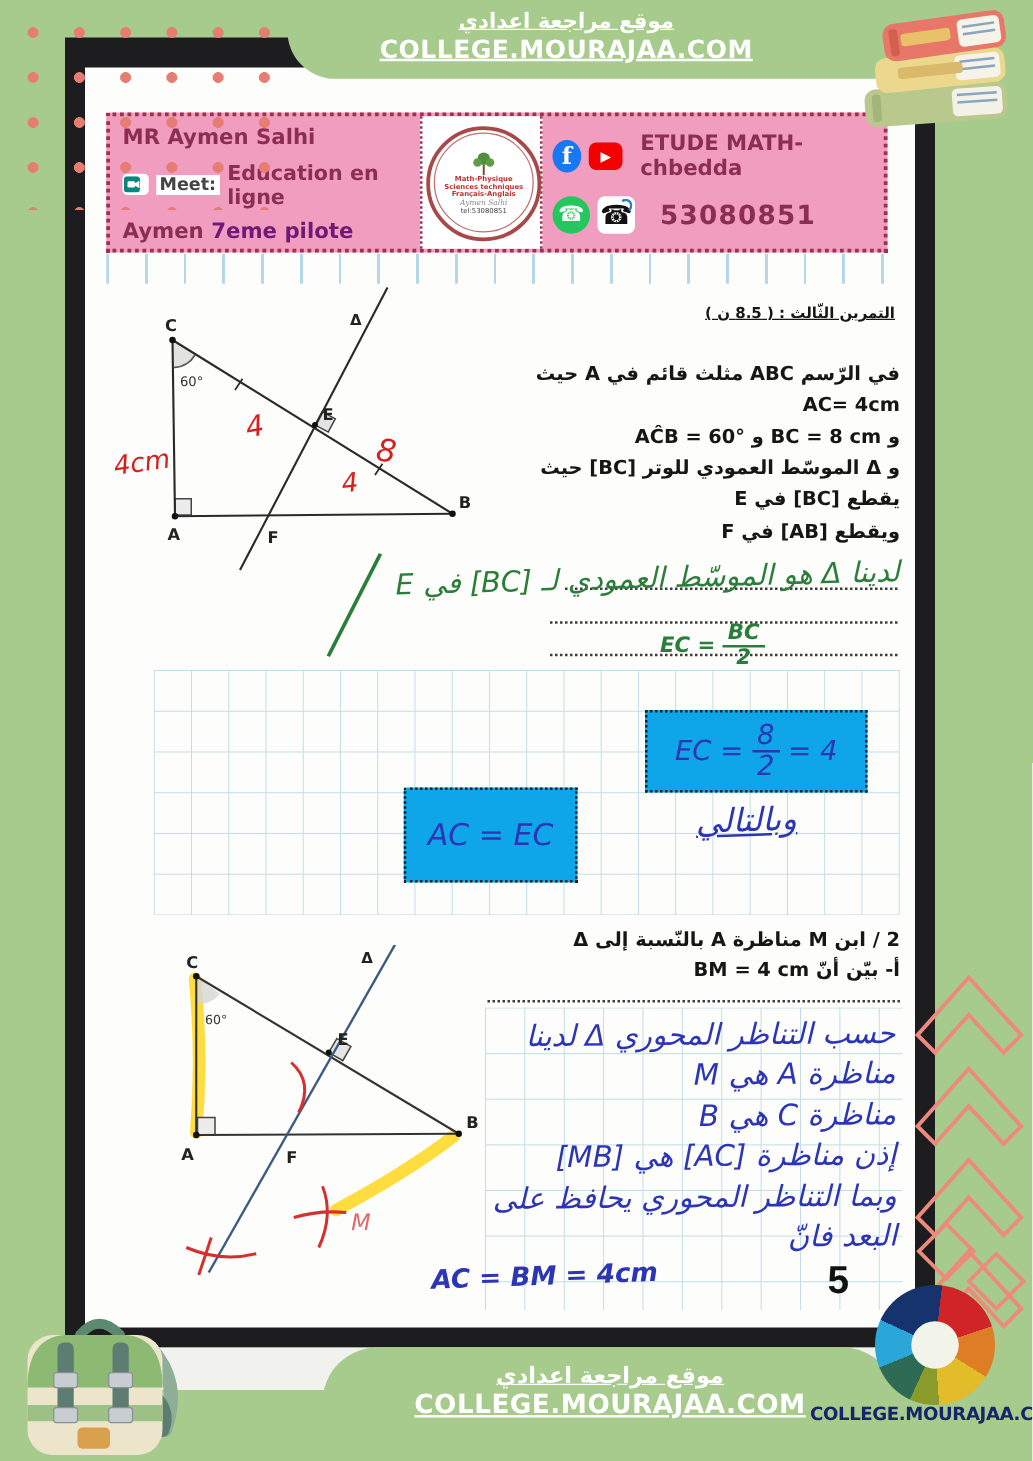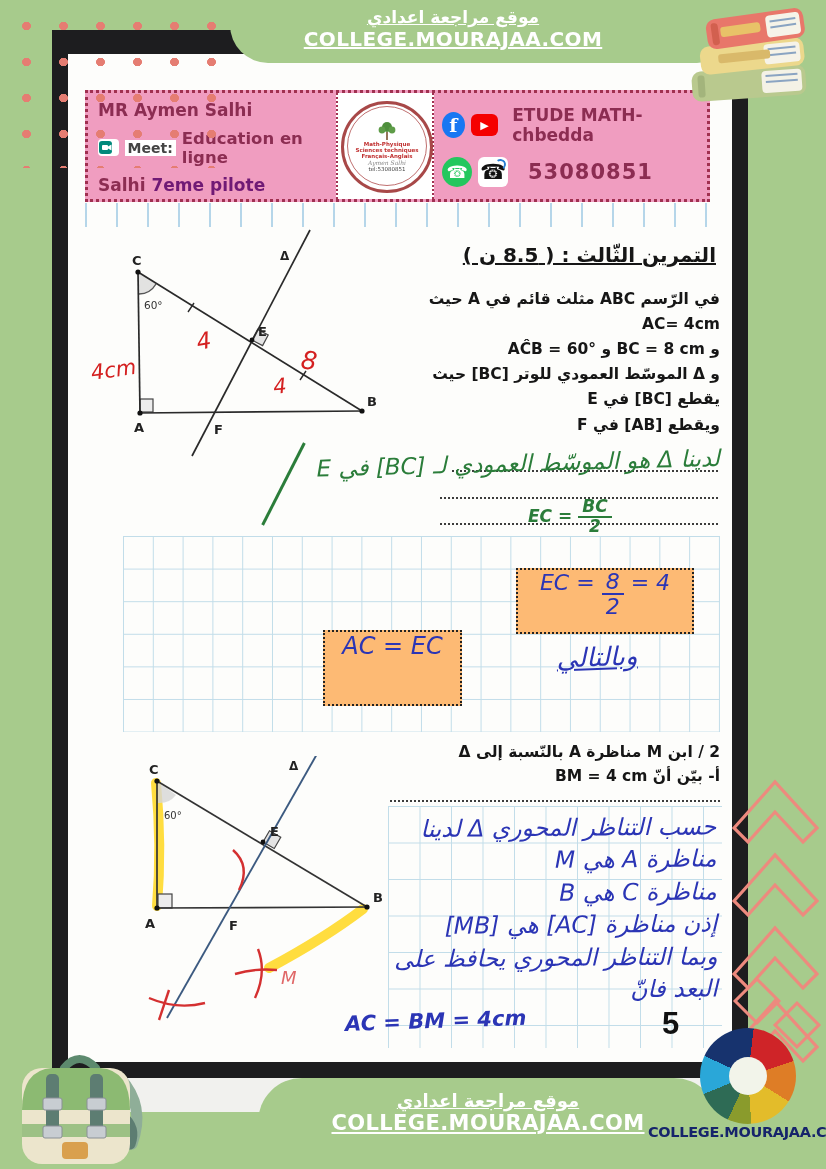--- a/index.html
+++ b/index.html
@@ -50,41 +50,41 @@
   .stamp .inner{width:80px;height:80px;border:1px solid #c07070;border-radius:50%;margin-top:2px;
       display:flex;flex-direction:column;align-items:center;justify-content:center;text-align:center}
   .stamp .t1{font-size:5.5px;color:#c03030;font-weight:bold}
   .stamp .sig{font-size:6px;color:#888;font-style:italic;font-family:"DejaVu Serif",serif}
   .stamp .tel{font-size:5.5px;color:#444}
 
   
   .ticks{left:85px;top:203px;width:628px;height:24px;z-index:3;opacity:.85;
     background:repeating-linear-gradient(90deg,#a9cfe6 0,#a9cfe6 2px,rgba(0,0,0,0) 2px,rgba(0,0,0,0) 31px)}
   .arabic{direction:rtl;text-align:right;color:#161616;z-index:3}
-  .ex-title{left:420px;top:243px;width:296px;font-size:20px;font-weight:bold;text-decoration:underline}
+  .ex-title{left:420px;top:243px;width:296px;font-size:12px;font-weight:bold;text-decoration:underline}
   .intro{left:388px;top:287px;width:332px;font-size:15.5px;font-weight:600;line-height:1.62}
   .q1{left:430px;top:437px;width:288px;font-size:15.5px;font-weight:600}
   .q2{left:398px;top:740px;width:322px;font-size:15.5px;font-weight:600;line-height:1.55}
   .dotline{height:0;border-bottom:2.6px dotted #3c3c3c;z-index:3}
 
   
   .grid{z-index:2;background-image:linear-gradient(#c2dde9 1px,rgba(0,0,0,0) 1px),
         linear-gradient(90deg,#c2dde9 1px,rgba(0,0,0,0) 1px)}
   .grid1{left:123px;top:536px;width:597px;height:196px;background-size:29.8px 32.6px}
   .grid2{left:388px;top:806px;width:334px;height:242px;background-size:31.5px 36.5px}
 
   
   .hw-green{color:#2b7d3a;font-style:italic;z-index:5}
   .hw-blue{color:#2b35b5;font-style:italic;z-index:5}
   .sol1-line{left:182px;top:452px;width:538px;font-size:23px;direction:rtl;text-align:right;transform:rotate(-1.5deg)}
   .sol1-eq{left:528px;top:498px;width:190px;font-size:17px;font-weight:bold}
   .frac{display:inline-block;text-align:center;vertical-align:middle;line-height:1.05}
   .frac .num{display:block;border-bottom:2px solid currentColor;padding:0 4px}
   .gslash{left:282px;top:438px;width:3px;height:92px;background:#2b7d3a;transform:rotate(27deg);z-index:5}
-  .pinkbox{background:#fdba74;border:2.5px dotted #222;z-index:4;display:flex;align-items:flex-start;justify-content:center}
+  .pinkbox{background:#0ea5e9;border:2.5px dotted #222;z-index:4;display:flex;align-items:center;justify-content:center}
   .box-ec{left:516px;top:568px;width:178px;height:66px;font-size:22px}
   .box-ac{left:323px;top:630px;width:139px;height:76px;font-size:24px}
   .therefore{left:532px;top:642px;width:130px;font-size:26px;text-decoration:underline;direction:rtl;text-align:center;transform:rotate(-2deg)}
   .sol2{left:345px;top:812px;width:372px;font-size:23.5px;direction:rtl;text-align:right;line-height:1.38;transform:rotate(-.5deg)}
   .sol2-res{left:345px;top:1008px;width:230px;font-size:21px;font-weight:bold;transform:rotate(-2deg)}
 
   .pagenum{left:662px;top:1006px;font-size:31px;font-weight:bold;color:#111;z-index:4;font-family:"Liberation Sans",sans-serif}
 
   
   .chevrons{left:726px;top:770px;z-index:6}
@@ -146,21 +146,21 @@
           <svg width="18" height="13" viewBox="0 0 18 13">
               <rect x="0" y="0" width="13" height="13" rx="3" fill="#00897b"></rect>
               <rect x="3" y="4" width="6" height="5" rx="1" fill="#fff"></rect>
               <path d="M9 5.5 L12.5 3.5 V9.5 L9 7.5 Z" fill="#fff"></path>
             </svg>
         </span>
         <span class="meet-chip">Meet:</span>
         <span class="maroon" style="font-size:16.5px">Education en ligne</span>
       </div>
       <div class="row">
-        <span class="maroon" style="font-size:17px">Salhi</span>
+        <span class="maroon" style="font-size:17px">Aymen</span>
         <span class="classe-val">7eme pilote</span>
       </div>
     </div>
     <div class="col-c">
       <div class="stamp">
         <div class="inner">
           <svg width="22" height="20" viewBox="0 0 22 20">
             <line x1="11" y1="11" x2="11" y2="19" stroke="#7a5230" stroke-width="1.6"></line>
             <circle cx="11" cy="6" r="5" fill="#4e8f3c"></circle>
               <circle cx="6" cy="9" r="3.4" fill="#5e9c48"></circle>

